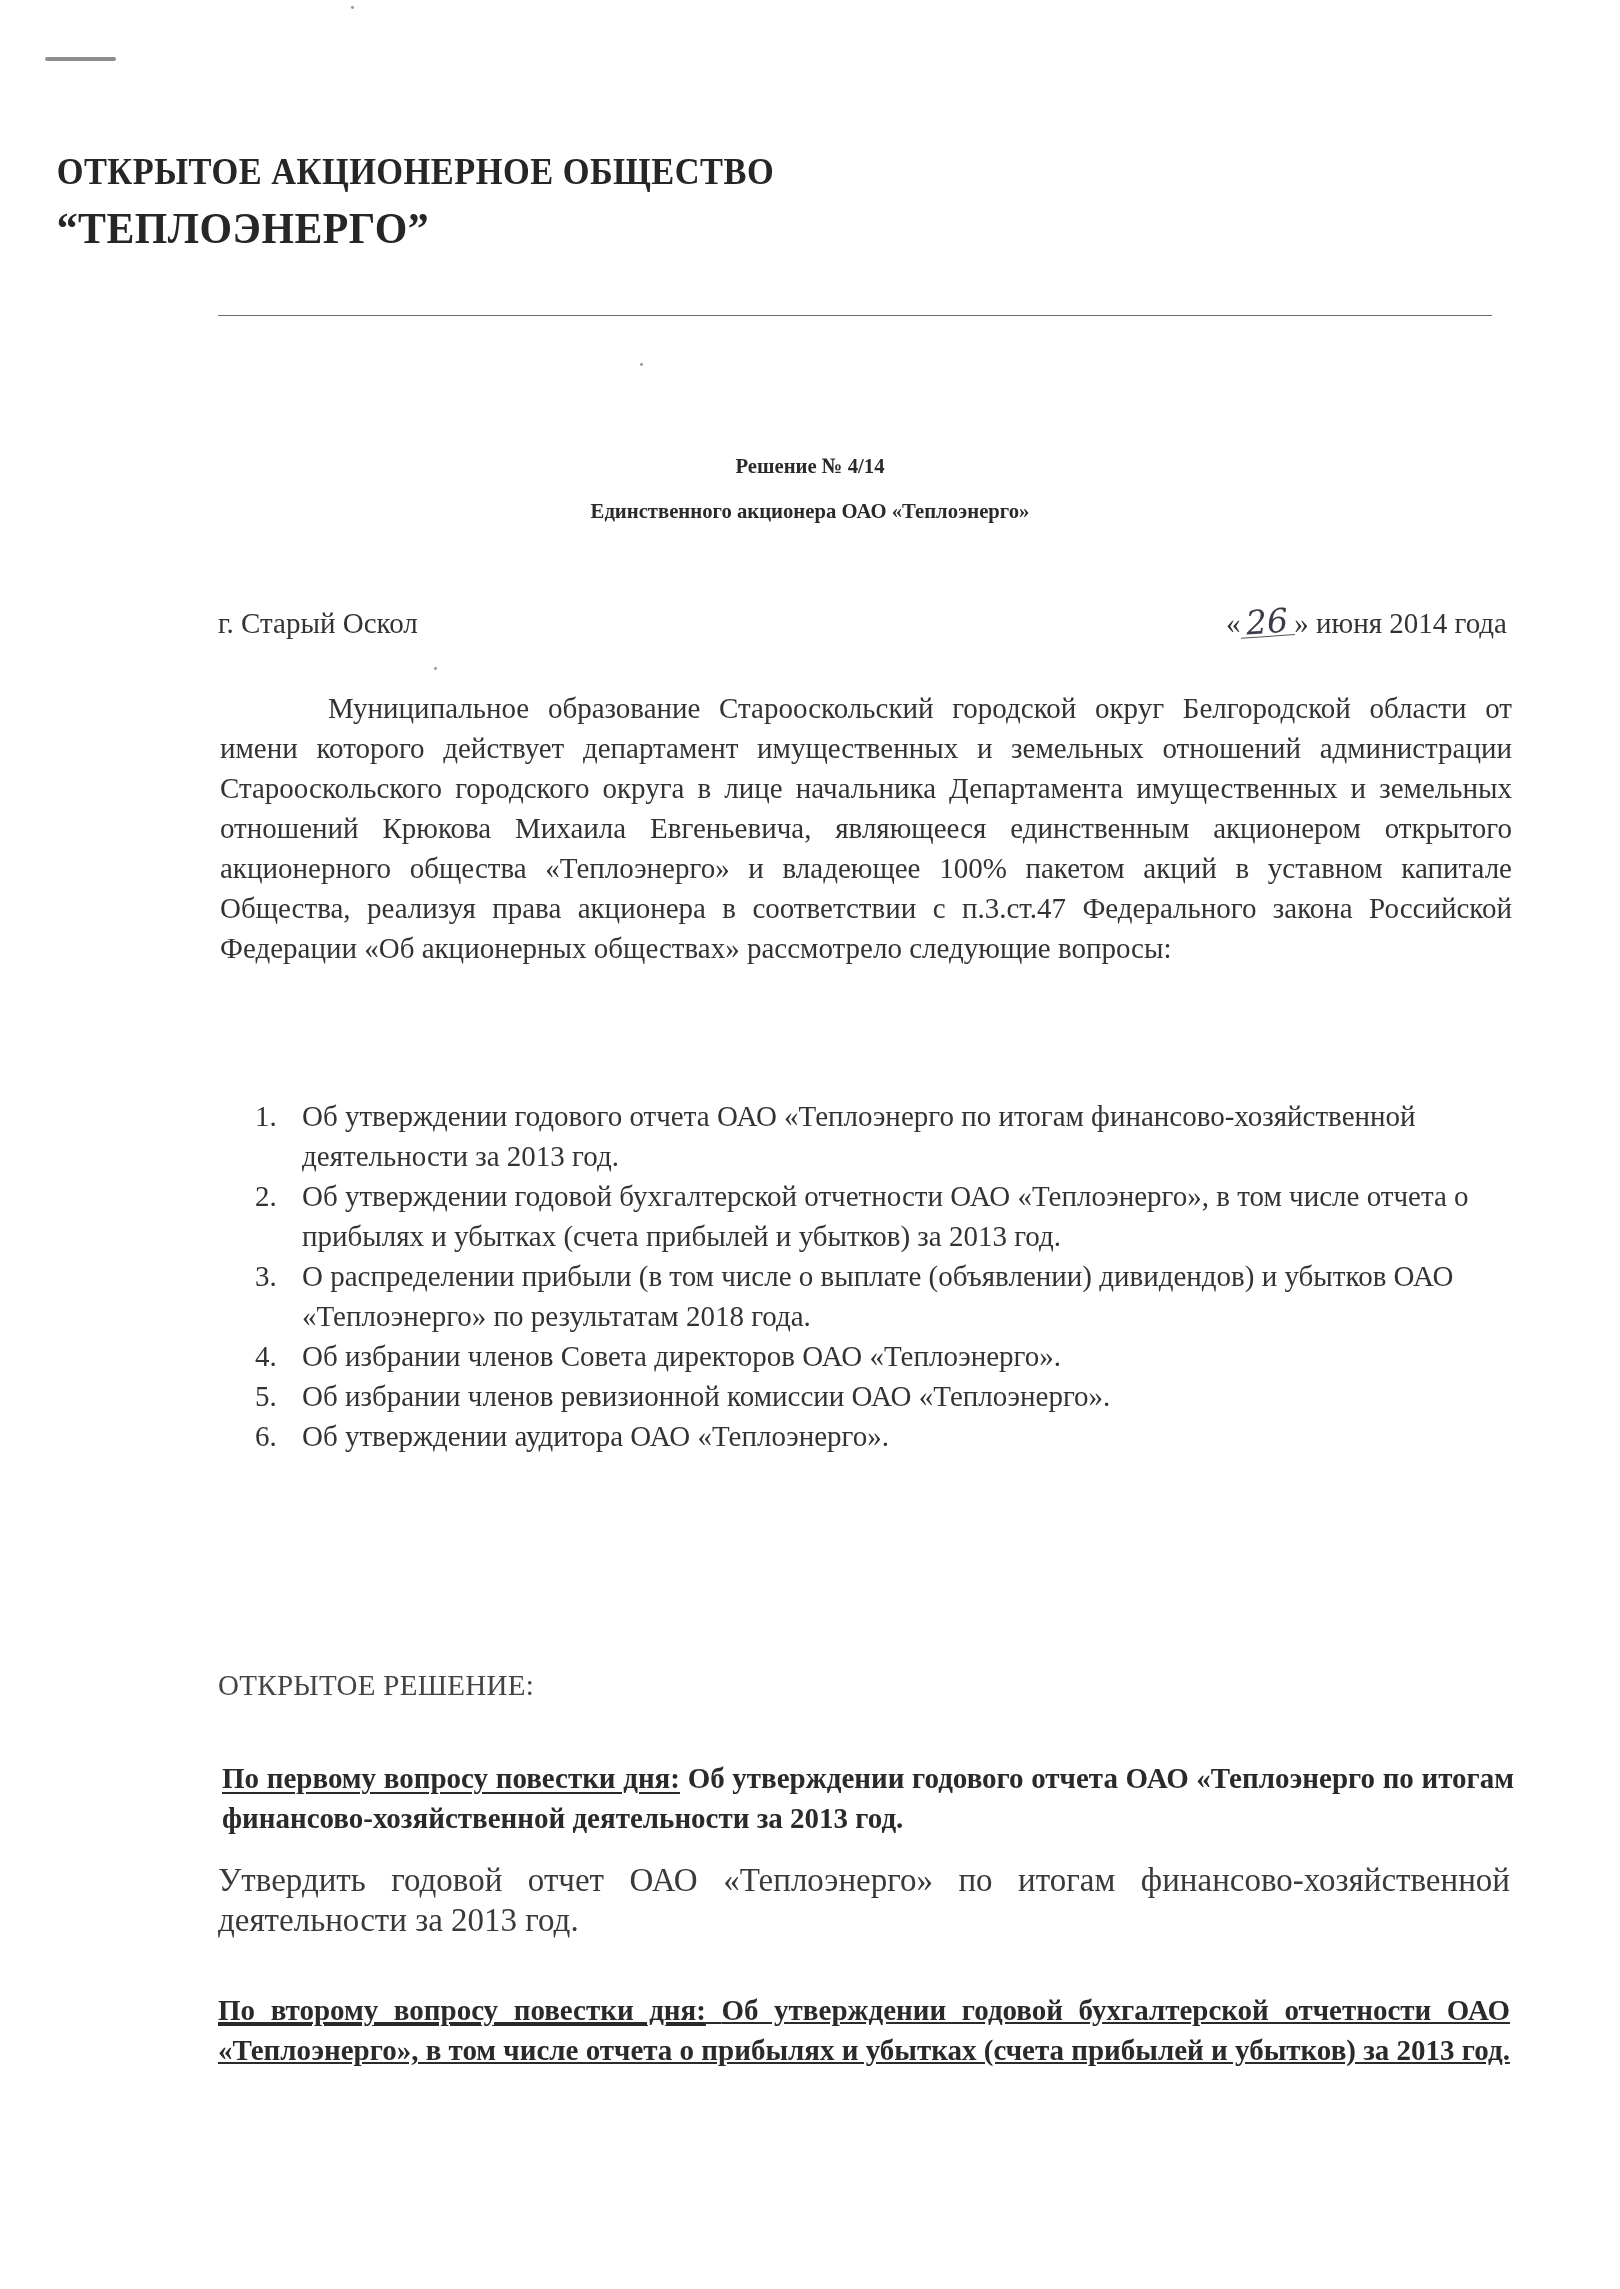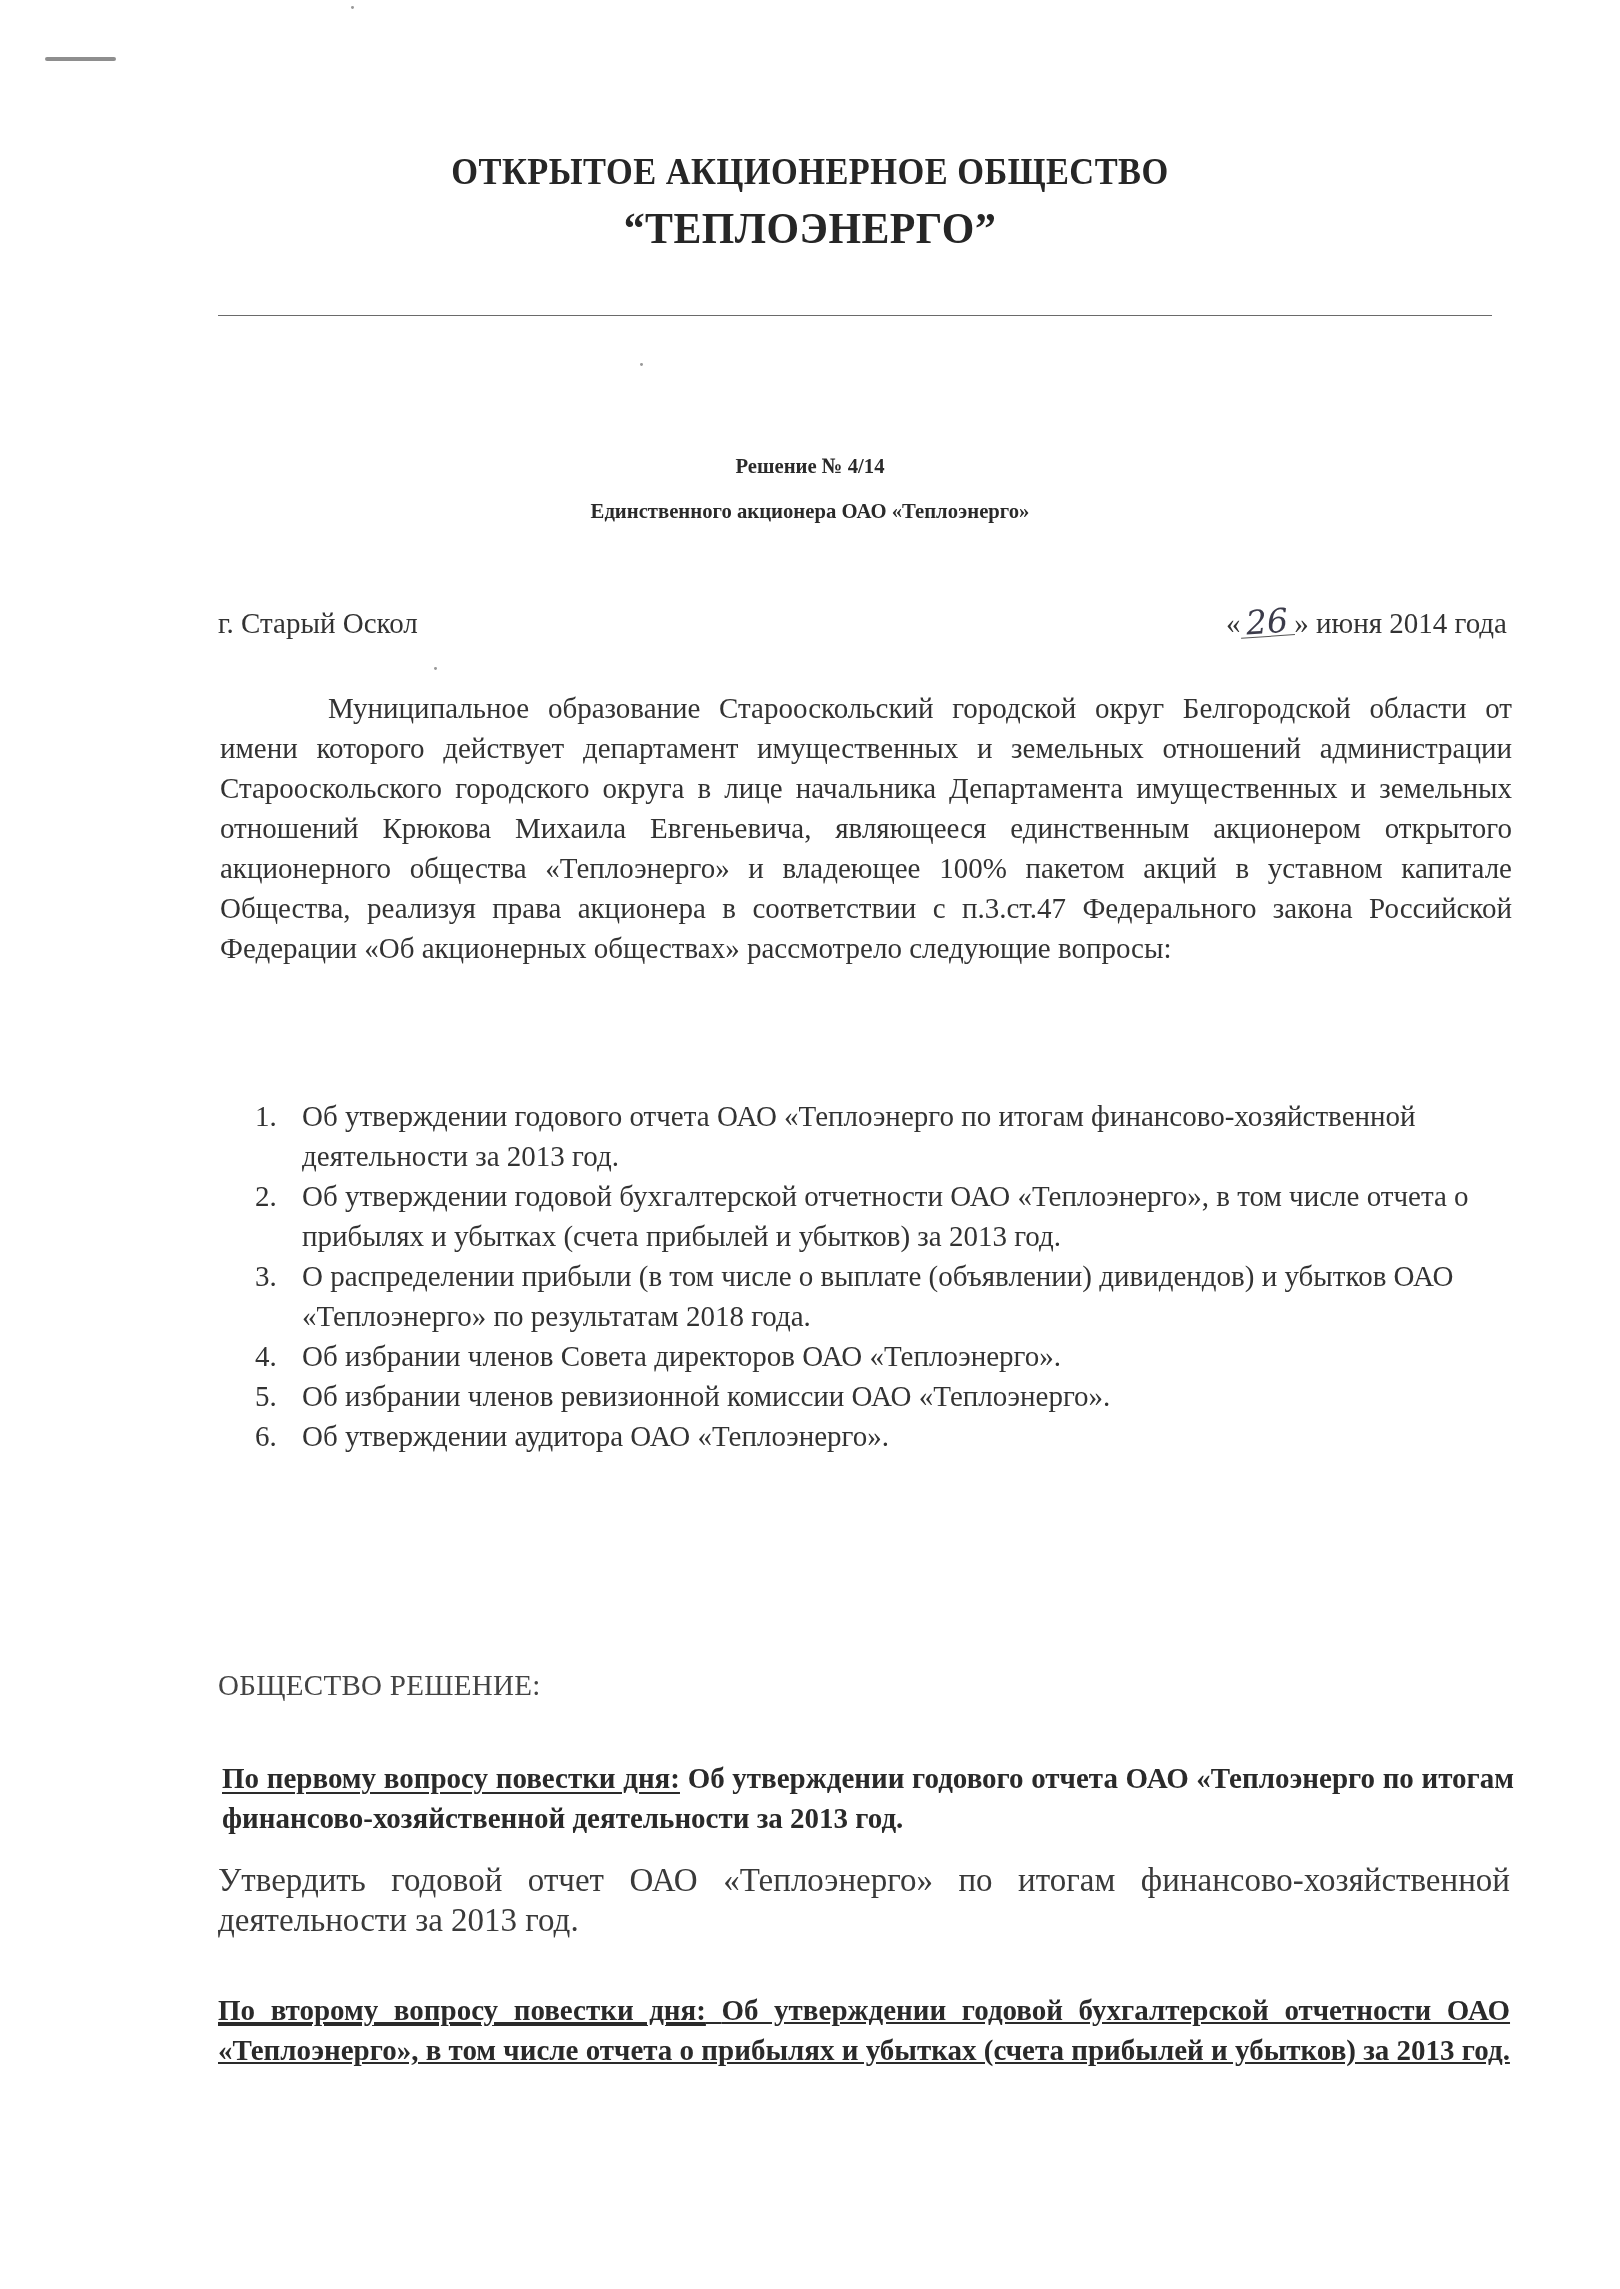--- a/index.html
+++ b/index.html
@@ -30,21 +30,20 @@
       width: 2.9px;
       height: 2.9px;
       background: #999;
       border-radius: 50%;
     }
     .org-header {
       position: absolute;
       left: 0;
       width: 1620px;
       top: 147px;
-      text-align: center;
       font-weight: bold;
       color: #262626;
       letter-spacing: 0.5px;
     }
     .org-line1 {
       font-size: 37px;
       line-height: 49px;
       transform: scaleX(0.93);
     }
     .org-line2 {
@@ -222,21 +221,21 @@
   <li>
       <span class="num">5.</span>
       <span class="txt">Об избрании членов ревизионной комиссии ОАО «Теплоэнерго».</span>
     </li>
   <li>
       <span class="num">6.</span>
       <span class="txt">Об утверждении аудитора ОАО «Теплоэнерго».</span>
     </li>
 </ol>
 
-<div class="accepted">ОБЩЕСТВО РЕШЕНИЕ:</div>
+<div class="accepted">ОТКРЫТОЕ РЕШЕНИЕ:</div>
 
 <p class="resolution res1" style="margin:4px;">
   <span class="q-label">По первому вопросу повестки дня:</span>
   <span class="q-text">Об утверждении годового отчета ОАО «Теплоэнерго по итогам финансово-хозяйственной деятельности за 2013 год.</span>
 </p>
 
 <p class="res1-body" style="margin:0;">Утвердить годовой отчет ОАО «Теплоэнерго» по итогам финансово-хозяйственной деятельности за 2013 год.</p>
 
 <p class="resolution res2" style="margin:0;text-decoration:underline;">
   <span class="q-label">По второму вопросу повестки дня:</span>

